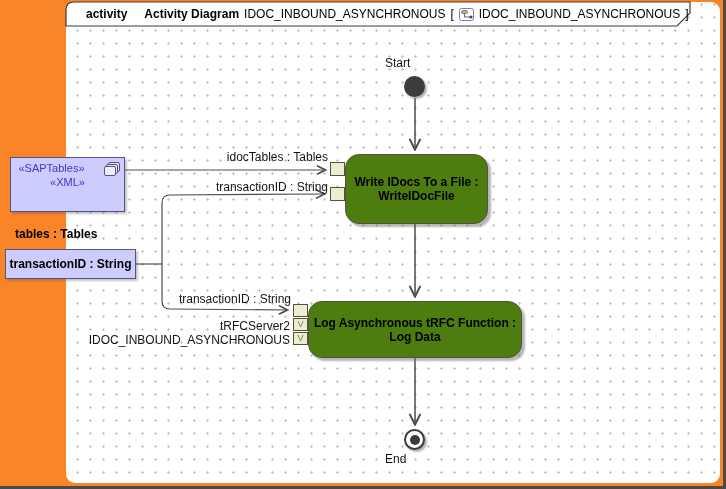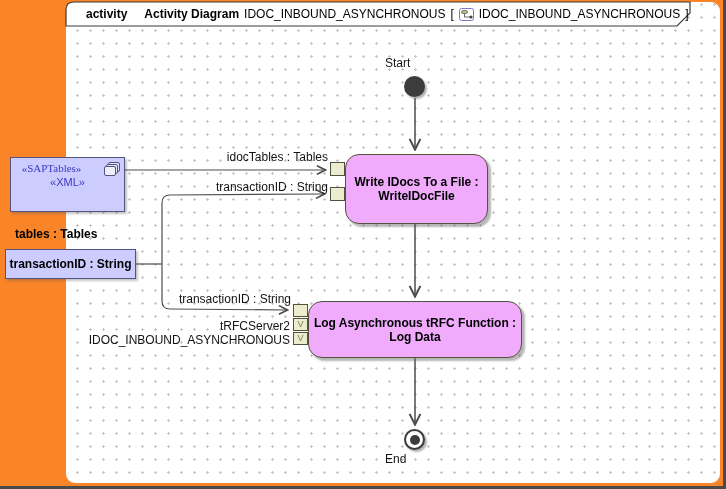--- a/index.html
+++ b/index.html
@@ -19,21 +19,21 @@
   }
   svg.edges{position:absolute; left:0; top:0; z-index:2; pointer-events:none;}
   .frame-title-text{
     position:absolute; left:74px; top:6px; height:16px; z-index:5;
     display:flex; align-items:center; gap:5px;
     font-size:12px; color:#000; white-space:nowrap;
   }
   .frame-title-text .bold{font-weight:bold;margin-left:12px;}
   .node{position:absolute; box-sizing:border-box; z-index:3;}
   .activity{
-    background:#f0abfc; border:1px solid #52523E; border-radius:14px;
+    background:#4d7c0f; border:1px solid #52523E; border-radius:14px;
     box-shadow:3px 3px 2px rgba(110,110,110,.5);
     display:flex; align-items:center; justify-content:center;
     font-weight:bold; font-size:12px; text-align:center; color:#000;
     padding:2px 4px;
   }
   .pin{
     position:absolute; box-sizing:border-box; z-index:4;
     background:#ECECCF; border:1px solid #52523E;
     display:flex; align-items:center; justify-content:center;
     font-size:9px; color:#7C7C5E; line-height:1;
@@ -127,21 +127,21 @@
   <div class="lbl c" style="left:385px; top:452px; width:60px;">End</div>
 
   <div class="node objnode" style="left:10px; top:157px; width:115px; height:55px; padding-top:3px;">
     <div class="param-icon">
       <svg width="17" height="14" viewBox="0 0 17 14">
         <rect x="4.5" y="0.5" width="11" height="9" rx="1.5" fill="#E3E3F8" stroke="#54547E"></rect>
         <rect x="2.5" y="2.5" width="11" height="9" rx="1.5" fill="#E3E3F8" stroke="#54547E"></rect>
         <rect x="0.5" y="4.5" width="11" height="9" rx="1.5" fill="#EFEFFB" stroke="#54547E"></rect>
       </svg>
     </div>
-    <div class="stereo" style="padding-right:32px;font-family:Liberation Serif, serif;">«SAPTables»</div>
+    <div class="stereo" style="padding-right:32px;">«SAPTables»</div>
     <div class="stereo">«XML»</div>
     <div class="objname" style="padding:2px 0 0 4px;margin-top:36px;">tables : Tables</div>
   </div>
 
   <div class="node objnode" style="left:5px; top:249px; width:131px; height:30px; display:flex; align-items:center; justify-content:center;">
     <span class="objname">transactionID : String</span>
   </div>
 
   <div class="lbl r" style="left:180px; top:150px; width:148px;">idocTables : Tables</div>
   <div class="lbl r" style="left:170px; top:180px; width:158px;">transactionID : String</div>

